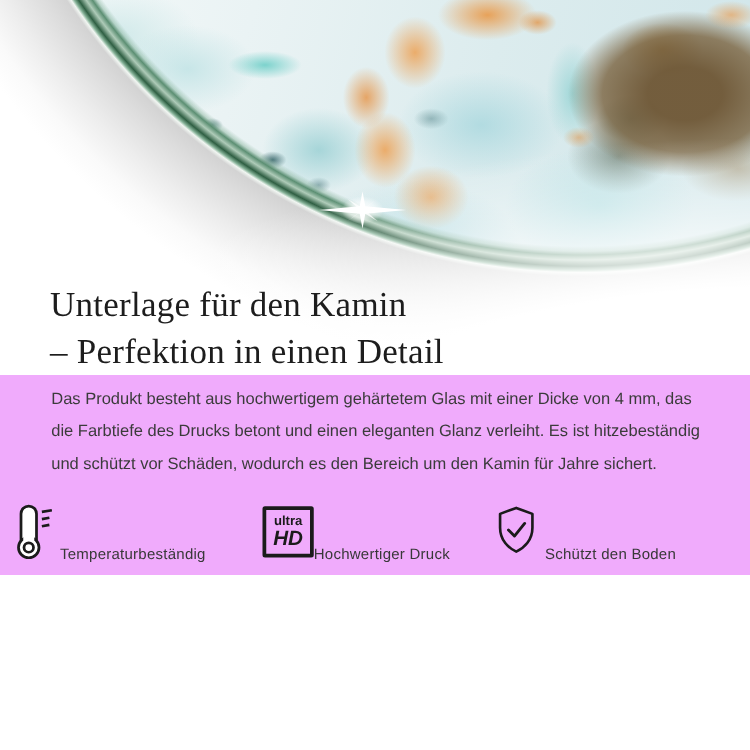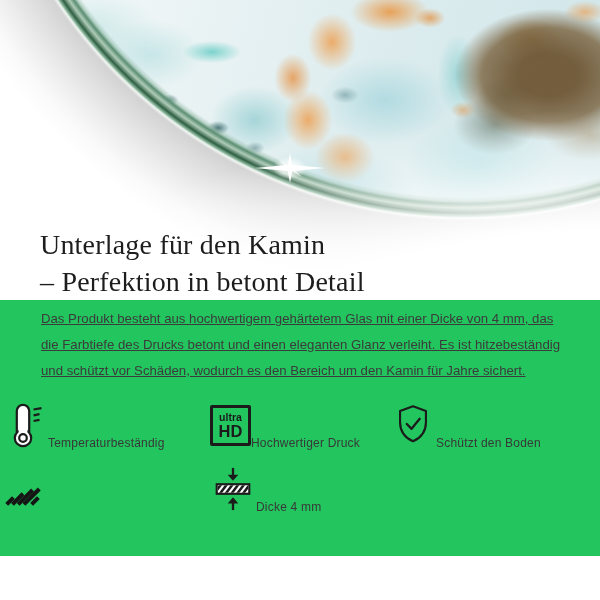--- a/index.html
+++ b/index.html
@@ -1,17 +1,17 @@
 <!DOCTYPE html>
 <html><head>
 <meta charset="utf-8">
 <style>
   html,body{margin:0;padding:0;background:#ffffff;}
   .page{
-    position:relative;width:600px;height:556px;overflow:hidden;background:#22c55e;
+    position:relative;width:600px;height:460px;overflow:hidden;background:#f0abfc;
     font-family:"Liberation Sans","DejaVu Sans",sans-serif;
   }
   
   .hero{position:absolute;top:0;left:0;width:600px;height:300px;overflow:hidden;}
   .marble{
     position:absolute;inset:0;
     background:
       radial-gradient(42px 16px at 212px 52px,  rgba(105,205,198,.85), rgba(105,205,198,0) 70%),
       radial-gradient(55px 28px at 390px 12px,  rgba(232,158,82,.95),  rgba(232,158,82,0) 72%),
       radial-gradient(34px 40px at 332px 42px,  rgba(236,165,92,.90),  rgba(236,165,92,0) 72%),
@@ -64,36 +64,36 @@
   }
   .sparkle{position:absolute;left:252px;top:148px;}
   
   .heading{
     position:absolute;left:40px;top:226px;
     font-family:"Liberation Serif","DejaVu Serif",serif;
     font-size:28px;line-height:37px;color:#1d1d1d;letter-spacing:.2px;
   }
   .paragraph{
     position:absolute;left:41px;top:306px;width:524px;
-    font-size:13.2px;line-height:26px;color:#3b3b3b;text-decoration:underline;
+    font-size:13.2px;line-height:26px;color:#3b3b3b;
   }
   
   .features{
     position:absolute;left:0;top:400px;width:600px;
     display:grid;grid-template-columns:210px 180px 210px;row-gap:14px;
   }
   .feature{display:flex;flex-direction:row;align-items:flex-end;}
   .icon-box{height:50px;display:flex;align-items:center;justify-content:center;}
   .feature-label{margin-top:6px;font-size:12px;line-height:14px;color:#383838;letter-spacing:.2px;}
   .uhd-box{
     width:41px;height:41px;border:3px solid #1b1b1b;box-sizing:border-box;border-radius:2px;
     display:flex;flex-direction:column;align-items:center;justify-content:center;color:#1b1b1b;
   }
   .uhd-top{font-size:10.5px;font-weight:700;line-height:11px;}
-  .uhd-bottom{font-size:16.5px;font-weight:700;line-height:16px;}
+  .uhd-bottom{font-size:16.5px;font-weight:700;line-height:16px;font-style:italic;}
   svg.ic{stroke:#1b1b1b;fill:none;stroke-width:2.2;}
 </style>
 </head>
 <body>
 
 <div class="page">
 
   <div class="hero">
     <div class="marble"></div>
     <div class="glass-edge"></div>
@@ -111,21 +111,21 @@
         <polygon points="3,20 38,16.8 73,20 38,23.2" fill="#ffffff"></polygon>
         <polygon points="38,5 40.8,20 38,35 35.2,20" fill="#ffffff"></polygon>
         <polygon points="26,11 39,19 50,29 37,21" fill="#ffffff" opacity=".75"></polygon>
         <polygon points="50,11 39,19 26,29 37,21" fill="#ffffff" opacity=".75"></polygon>
       </svg>
     </div>
   </div>
 
   <div class="heading">
     <div>Unterlage für den Kamin</div>
-    <div>– Perfektion in betont Detail</div>
+    <div>– Perfektion in einen Detail</div>
   </div>
 
   <div class="paragraph">Das Produkt besteht aus hochwertigem gehärtetem Glas mit einer Dicke von 4 mm, das die Farbtiefe des Drucks betont und einen eleganten Glanz verleiht. Es ist hitzebeständig und schützt vor Schäden, wodurch es den Bereich um den Kamin für Jahre sichert.</div>
 
   <div class="features">
 
     <div class="feature">
       <div class="icon-box">
         <svg class="ic" width="48" height="48" viewBox="0 0 48 48">
           <path d="M16.8 31.5 V10 A6.2 6.2 0 0 1 29.2 10 V31.5" fill="#ffffff"></path>

